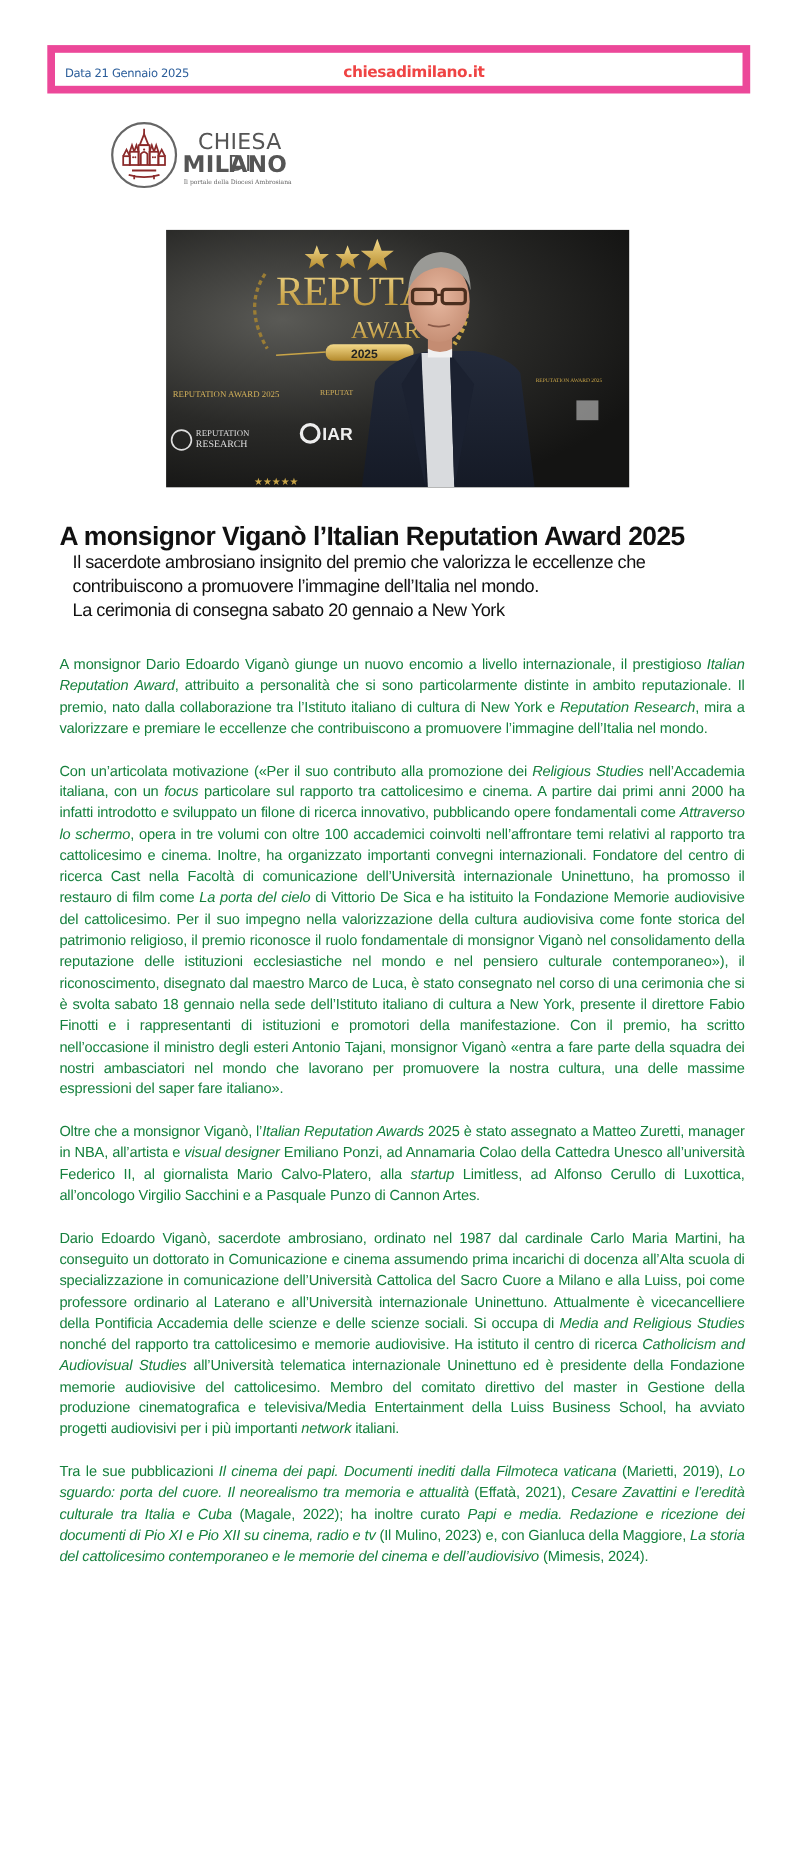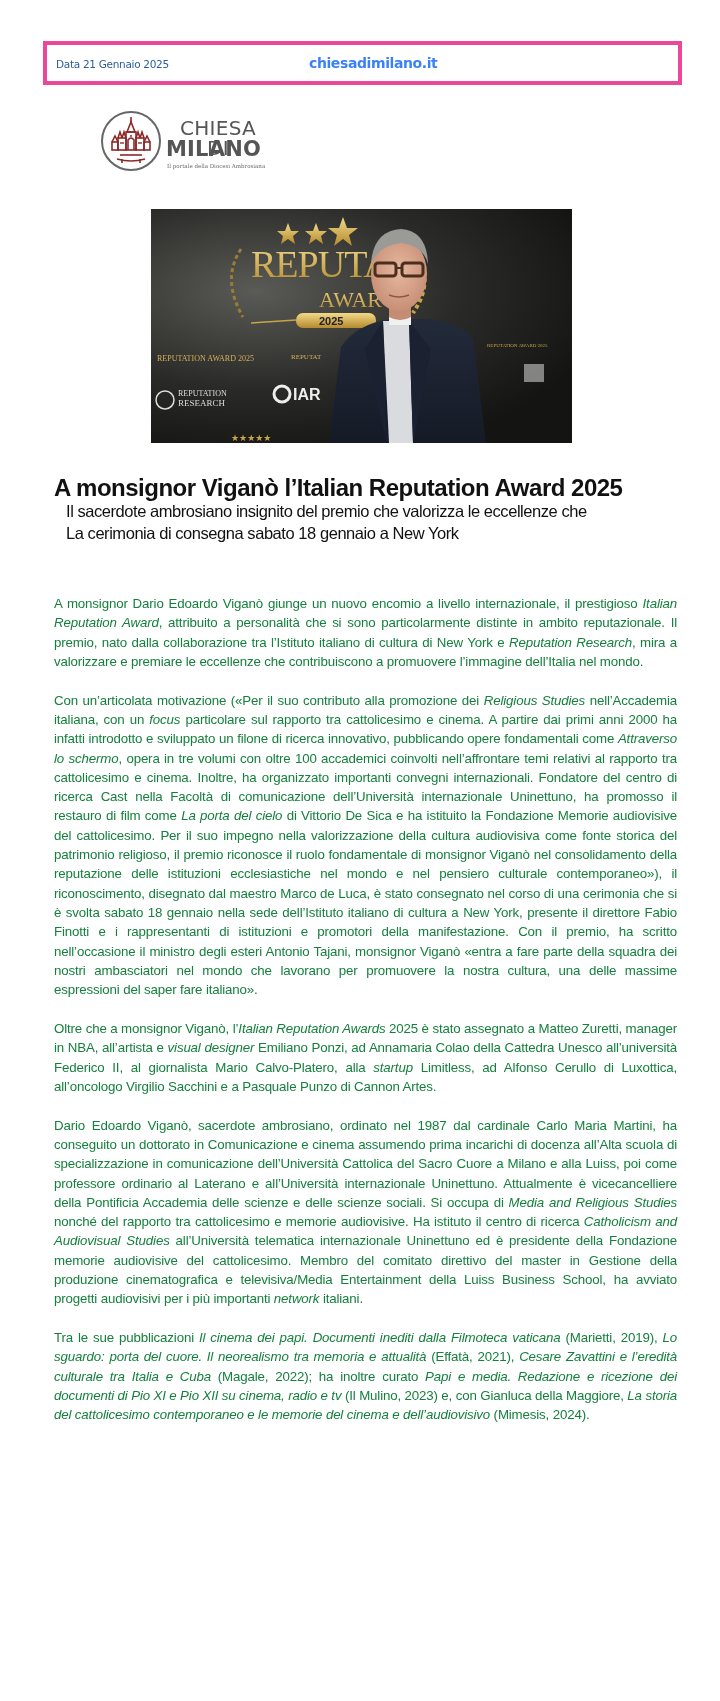--- a/index.html
+++ b/index.html
@@ -9,37 +9,37 @@
     height: 1701px;
     position: relative;
     font-family: "Liberation Sans", sans-serif;
     color: #111;
     overflow: hidden;
   }
   .header-box {
     position: absolute;
     left: 43px; top: 41px;
     width: 639px; height: 44px;
-    border: 4px solid #ec4899;
+    border: 7px solid #ec4899;
     background: #fff;
   }
   .header-date {
     position: absolute;
     left: 9px; top: 13px;
     font-size: 10.5px;
     color: #2a5d9a;
     font-family: "DejaVu Sans", sans-serif;
     letter-spacing: -0.3px;
   }
   .header-site {
     position: absolute;
     left: 262px; top: 10px;
     font-size: 14px;
     font-weight: bold;
-    color: #3b82f6;
+    color: #ef4444;
     font-family: "DejaVu Sans", sans-serif;
     letter-spacing: -0.4px;
   }
   .logo {
     position: absolute;
     left: 100px; top: 108px;
     width: 170px; height: 66px;
   }
   .logo-circle {
     position: absolute; left: 0; top: 2px;
@@ -193,21 +193,22 @@
     <rect x="251" y="54" width="21" height="13" rx="3" fill="none" stroke="#4a2e1e" stroke-width="3"></rect>
     <path d="M245 59 L251 59" stroke="#4a2e1e" stroke-width="2"></path>
     <path d="M238 86 Q248 90 258 86" stroke="#8a5a48" stroke-width="1.5" fill="none"></path>
   </svg>
 </div>
 
 <h1 class="headline">A monsignor Viganò l’Italian Reputation Award 2025</h1>
 
 <div class="subhead">
   <div>Il sacerdote ambrosiano insignito del premio che valorizza le eccellenze che</div>
-  <div>La cerimonia di consegna sabato 18 gennaio a New York</div>
+  <div>contribuiscono a promuovere l’immagine dell’Italia nel mondo.</div>
+  <div>La cerimonia di consegna sabato 20 gennaio a New York</div>
 </div>
 
 <div class="body">
   <p><span>A monsignor Dario Edoardo Viganò giunge un nuovo encomio a livello internazionale, il prestigioso </span><i>Italian Reputation Award</i><span>, attribuito a personalità che si sono particolarmente distinte in ambito reputazionale. Il premio, nato dalla collaborazione tra l’Istituto italiano di cultura di New York e </span><i>Reputation Research</i><span>, mira a valorizzare e premiare le eccellenze che contribuiscono a promuovere  l’immagine dell’Italia nel mondo.</span></p>
   <p><span>Con un’articolata motivazione («Per il suo contributo alla promozione dei </span><i>Religious Studies</i><span> nell’Accademia italiana, con un </span><i>focus</i><span> particolare sul rapporto tra cattolicesimo e cinema. A partire dai primi anni 2000 ha infatti introdotto e sviluppato un filone di ricerca innovativo, pubblicando opere fondamentali come </span><i>Attraverso lo schermo</i><span>, opera in tre volumi con oltre 100 accademici coinvolti nell’affrontare temi relativi al rapporto tra cattolicesimo e cinema. Inoltre, ha organizzato importanti convegni internazionali. Fondatore del centro di ricerca Cast nella Facoltà di comunicazione dell’Università internazionale Uninettuno, ha promosso il restauro di film come </span><i>La porta del cielo</i><span> di Vittorio De Sica e ha istituito la Fondazione Memorie audiovisive del cattolicesimo. Per il suo impegno nella valorizzazione della cultura audiovisiva come fonte storica del patrimonio religioso, il premio riconosce il ruolo fondamentale di monsignor Viganò nel consolidamento della reputazione delle istituzioni ecclesiastiche nel mondo e nel pensiero culturale contemporaneo»), il riconoscimento, disegnato dal maestro Marco de Luca, è stato consegnato nel corso di una cerimonia che si è svolta sabato 18 gennaio nella sede dell’Istituto italiano di cultura a New York, presente il direttore Fabio Finotti e i rappresentanti di istituzioni e promotori della manifestazione. Con il premio, ha scritto nell’occasione il ministro degli esteri Antonio Tajani, monsignor Viganò «entra a fare parte della squadra dei nostri ambasciatori nel mondo che lavorano per promuovere la nostra cultura, una delle massime espressioni del saper fare italiano».</span></p>
   <p><span>Oltre che a monsignor Viganò, l’</span><i>Italian Reputation Awards</i><span> 2025 è stato assegnato a Matteo Zuretti, manager in NBA, all’artista e </span><i>visual designer</i><span> Emiliano Ponzi, ad Annamaria Colao della Cattedra Unesco all’università Federico II, al giornalista Mario Calvo-Platero, alla </span><i>startup</i><span> Limitless, ad Alfonso Cerullo di Luxottica, all’oncologo Virgilio Sacchini e a Pasquale Punzo di Cannon Artes.</span></p>
   <p><span>Dario Edoardo Viganò, sacerdote ambrosiano, ordinato nel 1987 dal cardinale Carlo Maria Martini, ha conseguito un dottorato in Comunicazione e cinema assumendo prima incarichi di docenza all’Alta scuola di specializzazione in comunicazione dell’Università Cattolica del Sacro Cuore a Milano e alla Luiss, poi come professore ordinario al Laterano e all’Università internazionale Uninettuno. Attualmente è vicecancelliere della Pontificia Accademia delle scienze e delle scienze sociali. Si occupa di </span><i>Media and Religious Studies</i><span> nonché del rapporto tra cattolicesimo e memorie audiovisive. Ha istituto il centro di ricerca </span><i>Catholicism and Audiovisual Studies</i><span> all’Università telematica internazionale Uninettuno ed è presidente della Fondazione memorie audiovisive del cattolicesimo. Membro del comitato direttivo del master in Gestione della produzione cinematografica e televisiva/Media Entertainment della Luiss Business School, ha avviato progetti audiovisivi per i più importanti  </span><i>network</i><span> italiani.</span></p>
   <p><span>Tra le sue pubblicazioni </span><i>Il cinema dei papi. Documenti inediti dalla Filmoteca vaticana</i><span> (Marietti, 2019), </span><i>Lo sguardo: porta del cuore. Il neorealismo tra memoria e attualità</i><span> (Effatà, 2021), </span><i>Cesare Zavattini e l’eredità culturale tra Italia e Cuba</i><span> (Magale, 2022); ha inoltre curato </span><i>Papi e media. Redazione e ricezione dei documenti di Pio XI e Pio XII su cinema, radio e tv</i><span> (Il Mulino, 2023) e, con Gianluca della Maggiore, </span><i>La storia del cattolicesimo contemporaneo e le memorie del cinema e dell’audiovisivo</i><span> (Mimesis, 2024).</span></p>
 </div>
 

